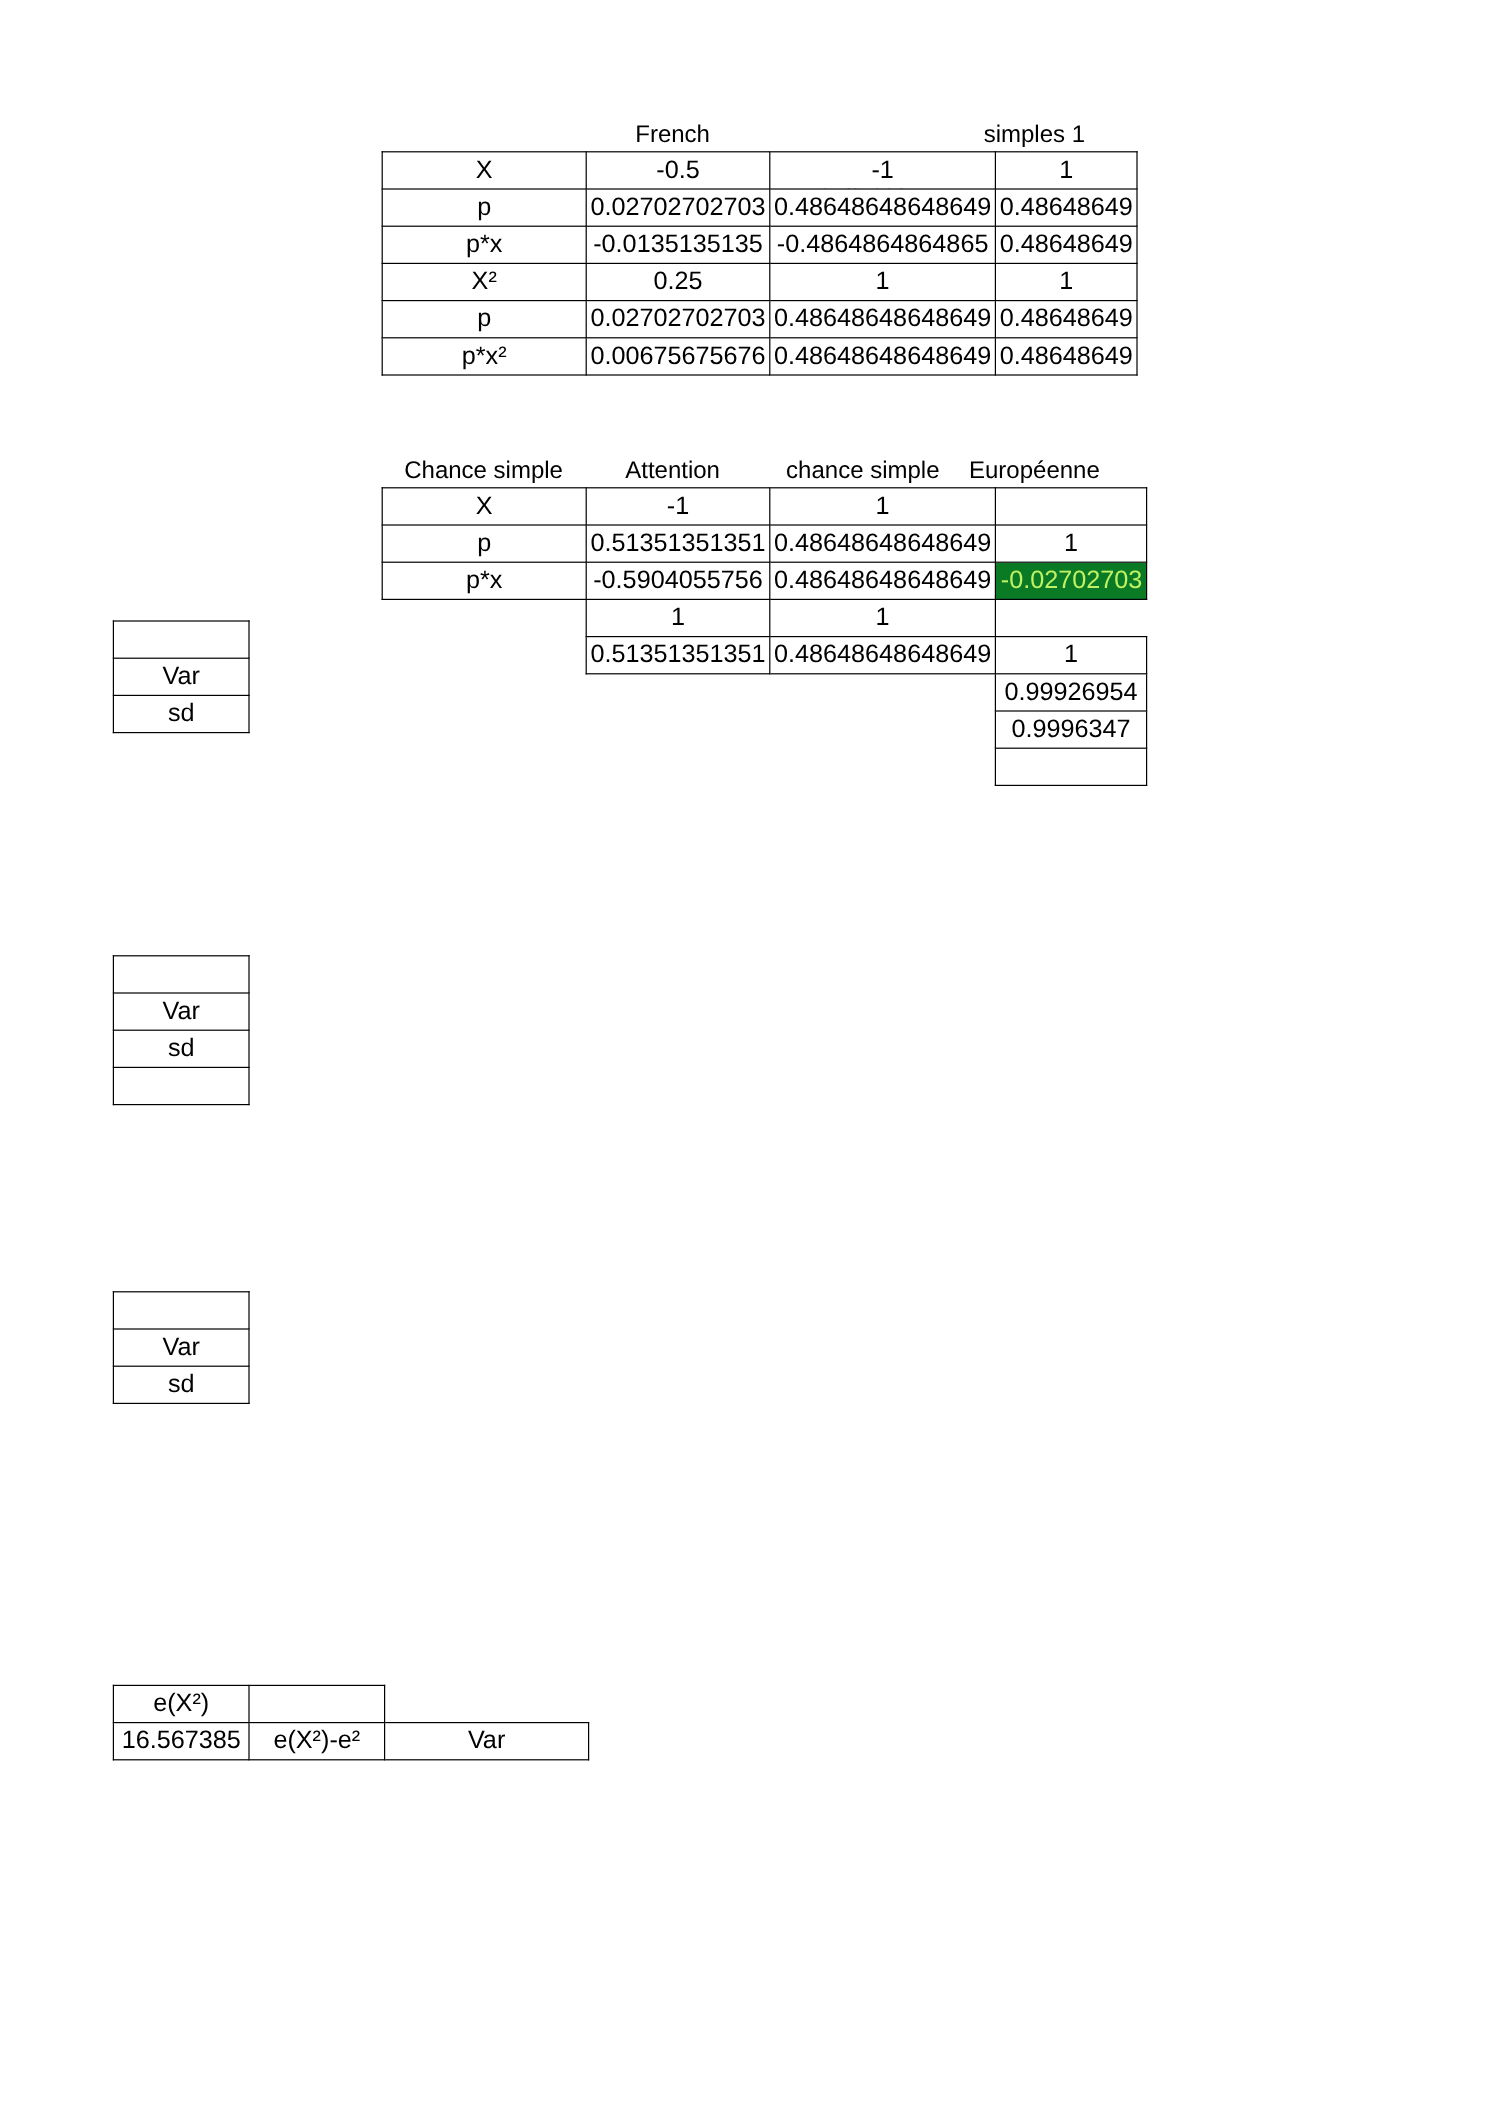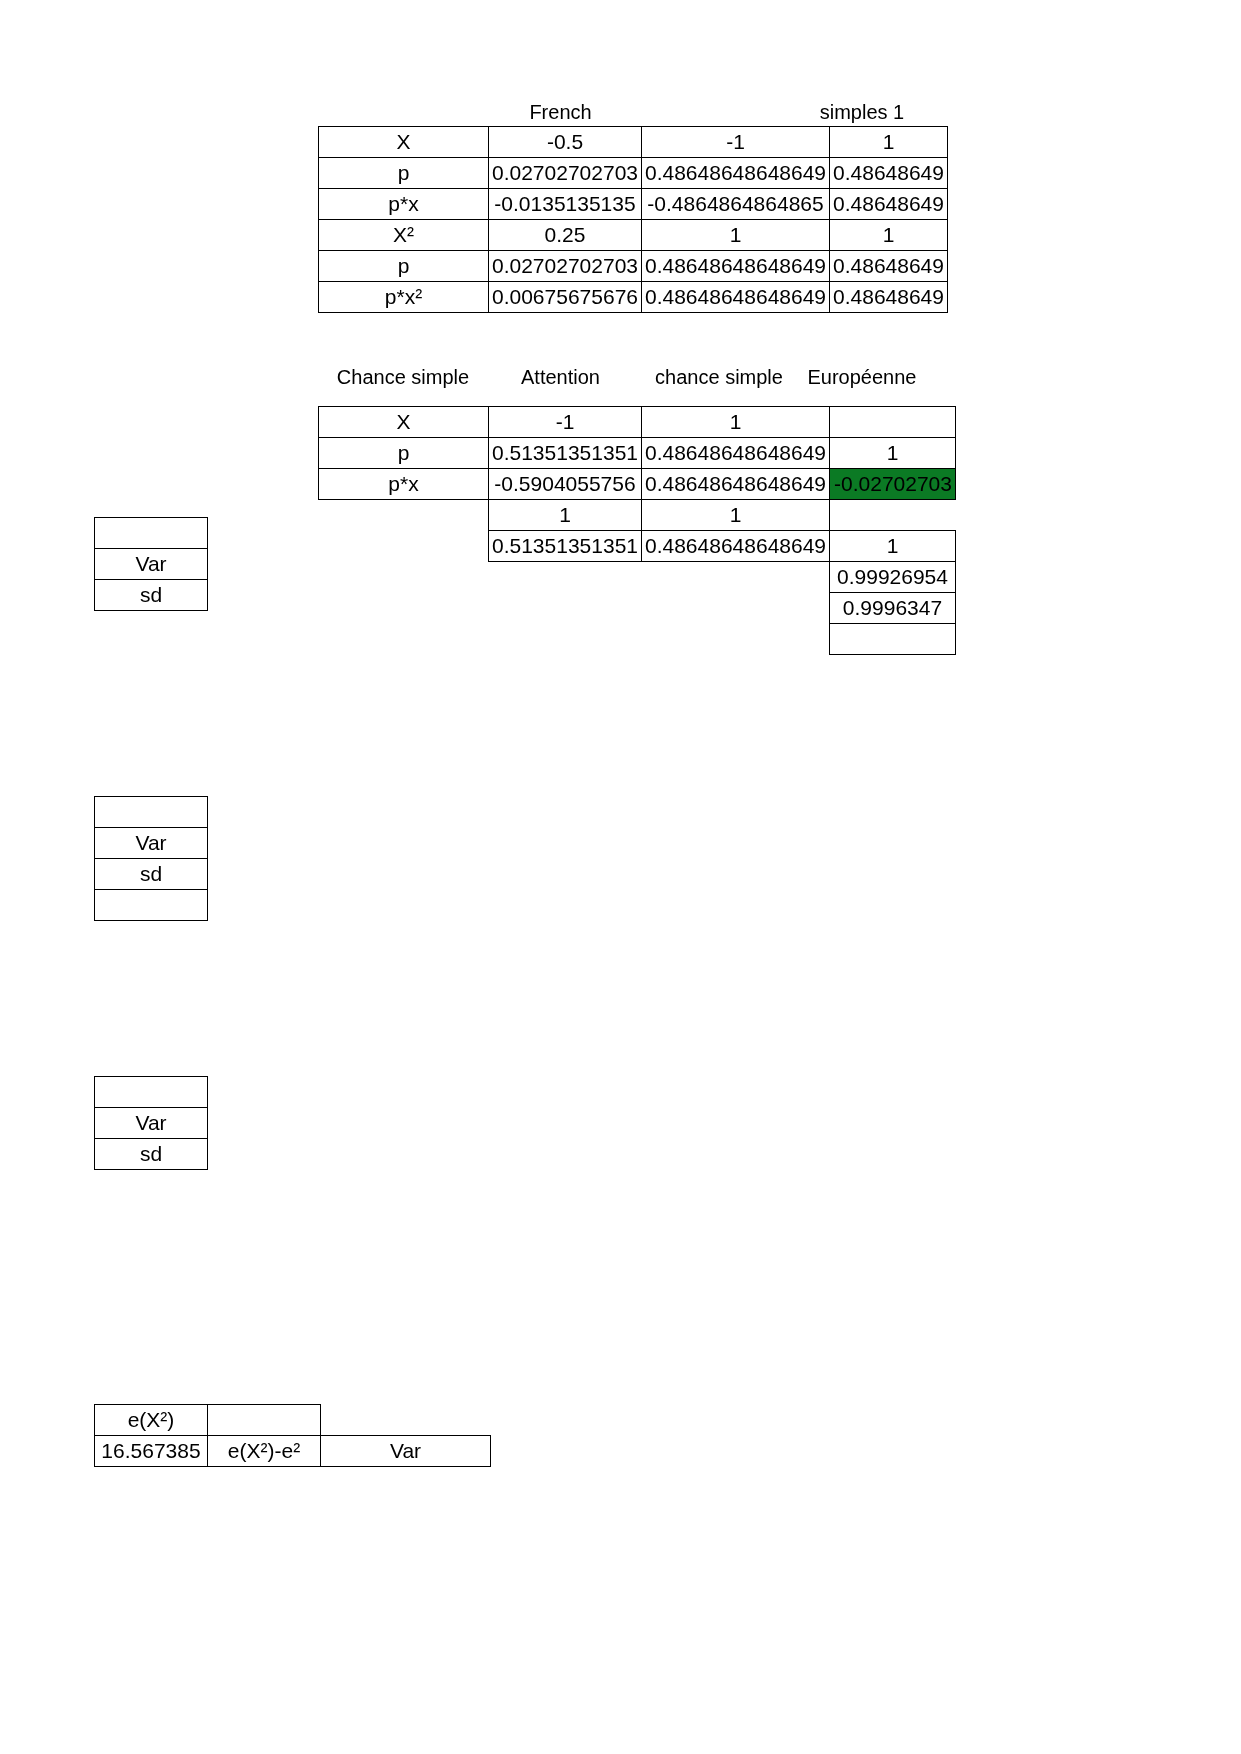--- a/index.html
+++ b/index.html
@@ -41,21 +41,21 @@
     white-space: nowrap;
     overflow: hidden;
     background: #ffffff;
   }
   .xl-table td.noborder {
     border: none;
     background: transparent;
   }
   .xl-table td.green {
     background: #0b7a24;
-    color: #000000;
+    color: #bef264;
     text-align: left;
     padding-left: 4px;
     border-color: #000000;
   }
   .xl-table td.blank {
     
   }
 
   
   .hdr-row {
@@ -145,21 +145,21 @@
       </tr>
       <tr>
         <td>p*x²</td>
         <td>0.00675675676</td>
         <td>0.48648648648649</td>
         <td>0.48648649</td>
       </tr>
     </tbody>
   </table>
 
-  <div class="hdr-row" style="left:318px; top:366px; width:596px; height:26px;">
+  <div class="hdr-row" style="left:318px; top:381px; width:596px; height:26px;">
     <div class="hdr-cell" style="left:0px; top:0; width:170px;">Chance simple</div>
     <div class="hdr-cell" style="left:170px; top:0; width:145px;">Attention</div>
     <div class="hdr-cell" style="left:315px; top:0; width:172px;">chance simple</div>
     <div class="hdr-cell" style="left:487px; top:0; width:114px;">Européenne</div>
   </div>
 
   <table class="xl-table" id="table-two">
     <colgroup>
       <col class="c-label">
         <col class="c-a">

